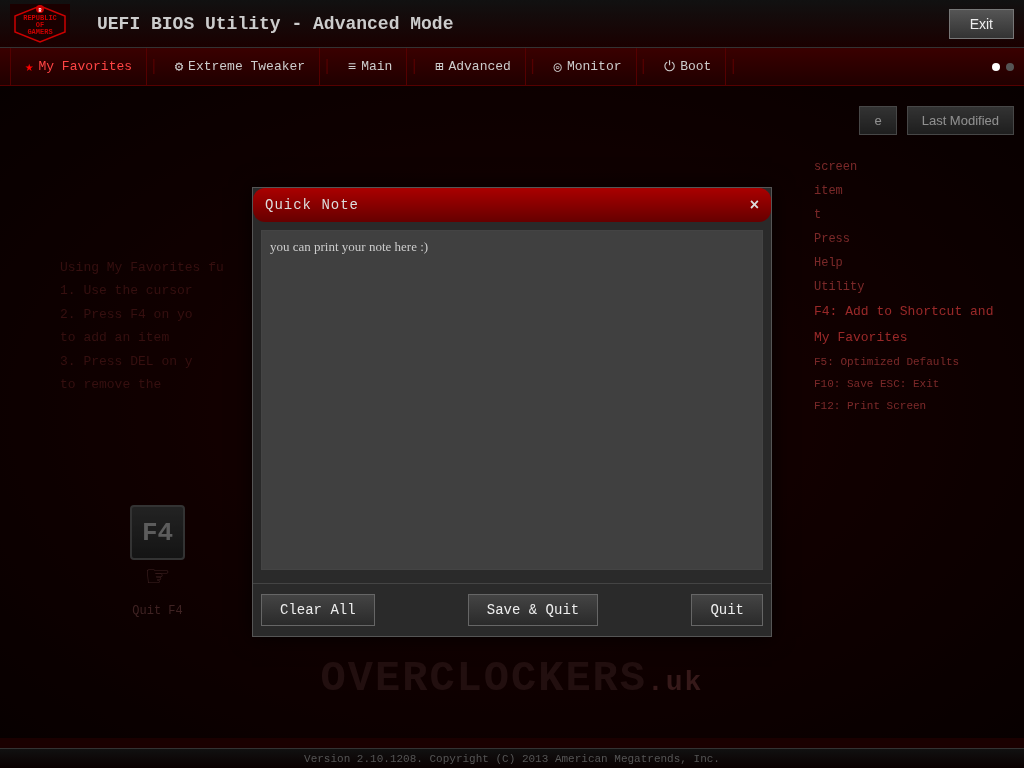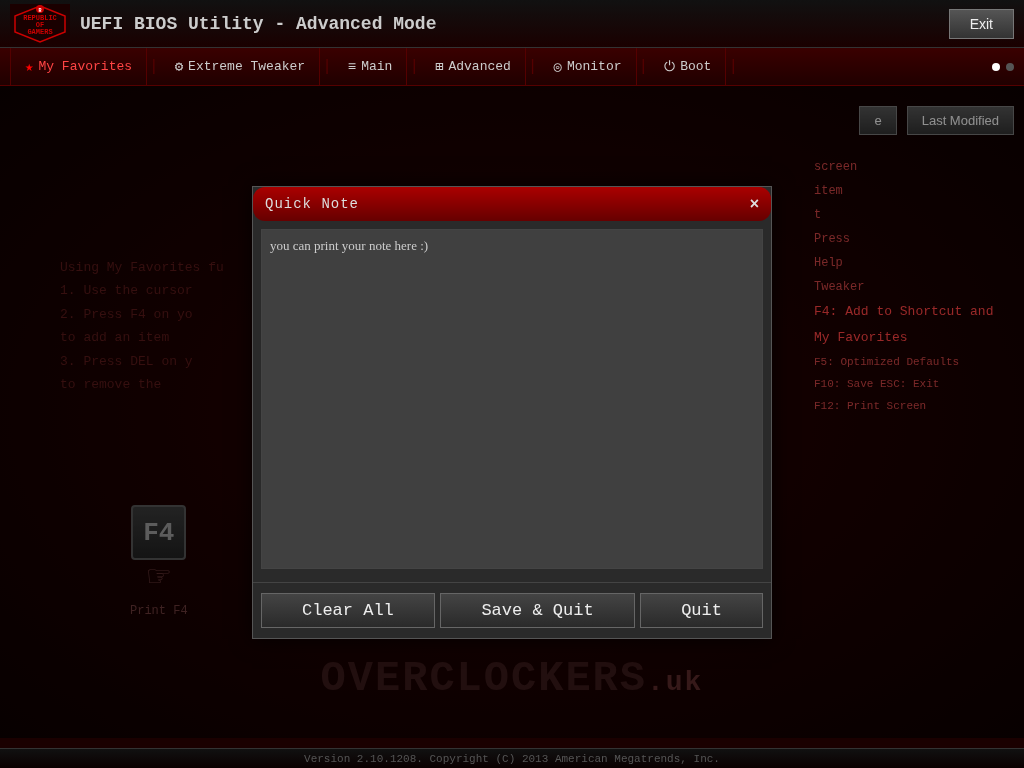--- a/index.html
+++ b/index.html
@@ -15,20 +15,21 @@
     }
 
     
     #header {
       display: flex;
       align-items: center;
       background: linear-gradient(180deg, #111 0%, #1a0000 100%);
       height: 48px;
       border-bottom: 1px solid #333;
       padding: 0 10px;
+      gap: 17px;
     }
 
     #logo-area {
       display: flex;
       align-items: center;
       gap: 8px;
     }
 
     #rog-logo {
       width: 60px;
@@ -261,22 +262,22 @@
       display: flex;
       justify-content: space-between;
       background: #2a2a2a;
       border-top: 1px solid #444;
     }
 
     .dialog-button {
       background: linear-gradient(180deg, #444 0%, #2a2a2a 100%);
       border: 1px solid #666;
       color: #eee;
-      padding: 7px 40px;
-      font-size: 17px;
+      padding: 7px 18px;
+      font-size: 14px;
       font-family: 'Courier New', monospace;
       cursor: pointer;
     }
 
     
     #footer {
       position: absolute;
       bottom: 0;
       width: 100%;
       height: 20px;
@@ -388,35 +389,35 @@
     <div>  1. Use the cursor</div>
     <div>  2. Press F4 on yo</div>
     <div>     to add an item</div>
     <div>  3. Press DEL on y</div>
     <div>     to remove the</div>
   </div>
 
   <div id="f4-area">
     <div id="f4-key">F4</div>
     <div id="hand-icon">☞</div>
-    <div id="press-f4-text">Print F4</div>
+    <div id="press-f4-text">Quit F4</div>
   </div>
 
   <div id="right-panel">
     <div id="buttons-row">
       <button class="action-button">e</button>
       <button class="action-button">Last Modified</button>
     </div>
     <div id="shortcuts-list">
       <div>screen</div>
       <div>item</div>
       <div>t</div>
       <div>Press</div>
       <div>Help</div>
-      <div>Tweaker</div>
+      <div>Utility</div>
       <div style="color:#ff4444;font-size:13px">F4: Add to Shortcut and My Favorites</div>
       <div style="color:#cc4444;font-size:11px">F5: Optimized Defaults</div>
       <div style="color:#cc4444;font-size:11px">F10: Save  ESC: Exit</div>
       <div style="color:#cc4444;font-size:11px">F12: Print Screen</div>
     </div>
   </div>
 
   <div id="dialog-overlay">
     <div id="dialog">
       <div id="dialog-titlebar">

